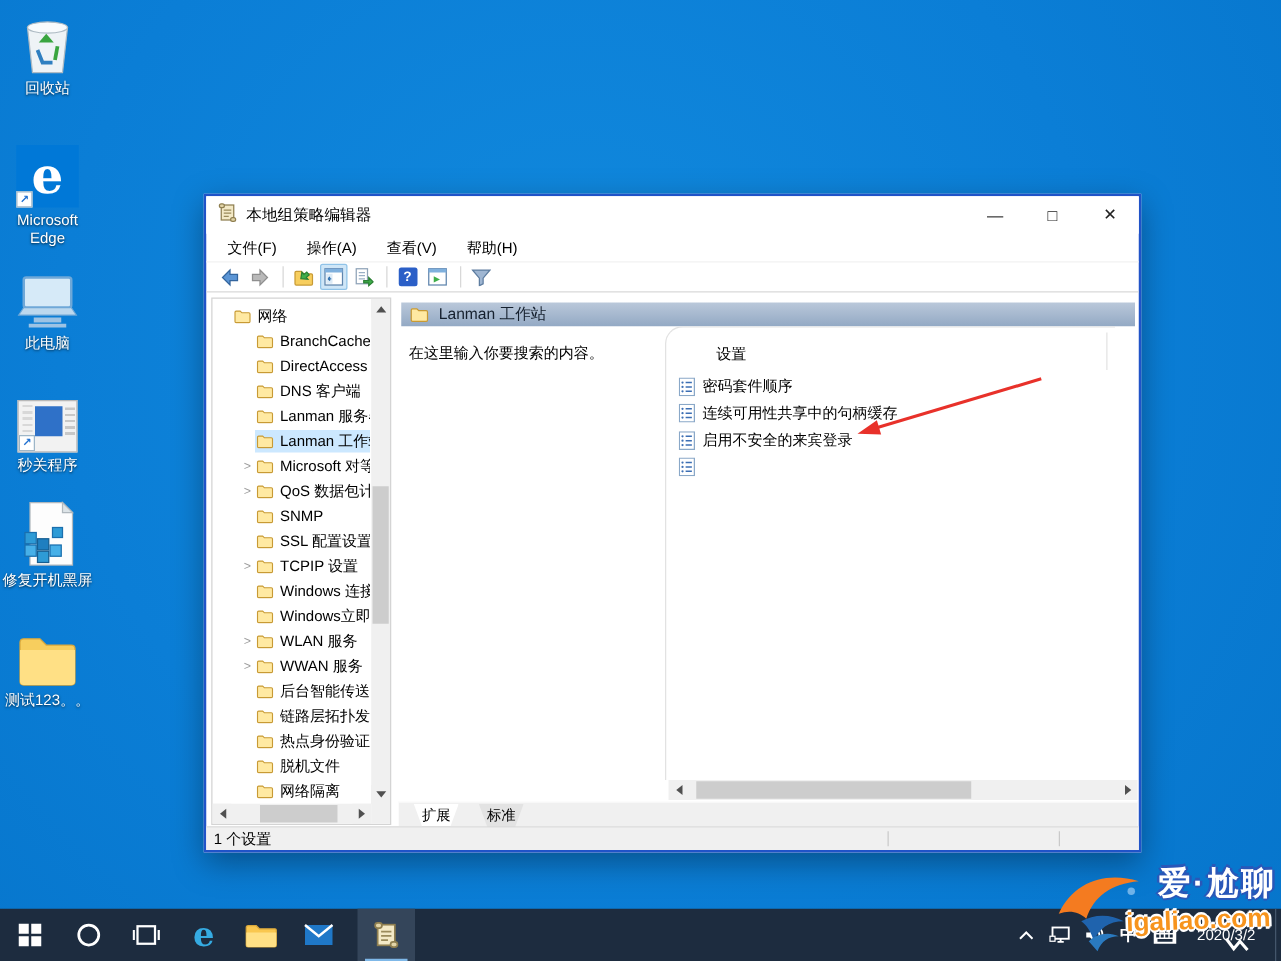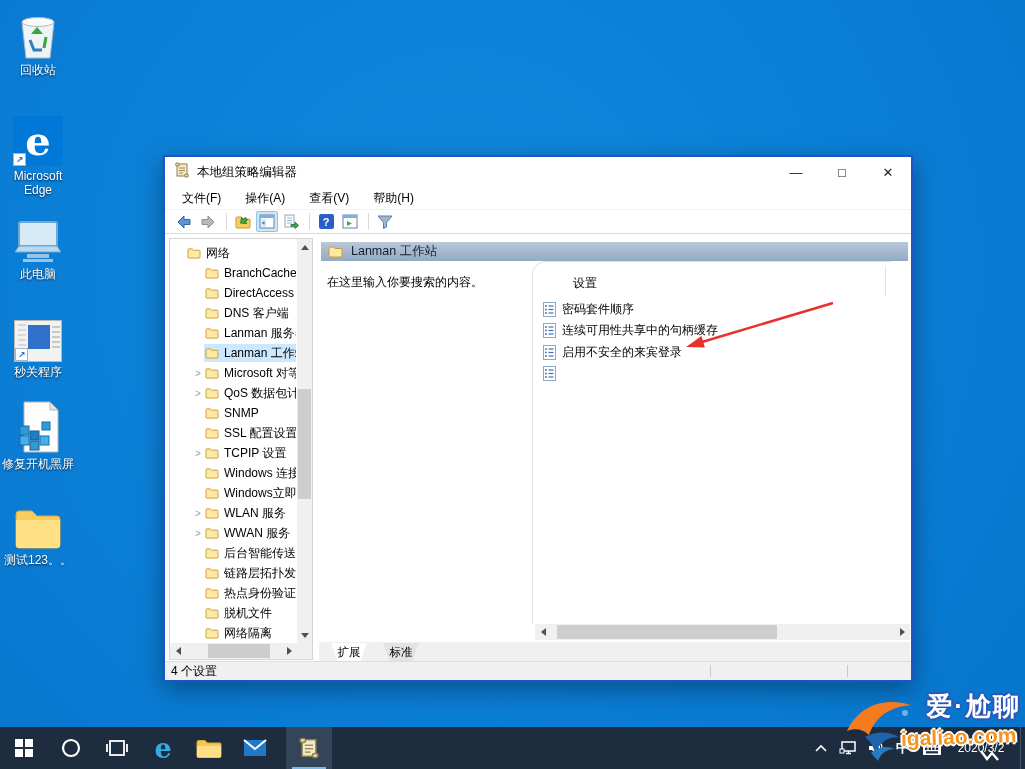--- a/index.html
+++ b/index.html
@@ -606,21 +606,21 @@
           </div>
       </div>
     </div>
 
     <div class="tabstrip">
       <div class="tab selected" style="left:12px;width:36px;text-align:right;">扩展</div>
       <div class="tab plain" style="left:49px;width:36px;margin-left:15px;">标准</div>
     </div>
 
     <div class="statusbar">
-      <span>4 个设置</span>
+      <span>1 个设置</span>
       <div class="st-sep" style="left:545px;"></div>
       <div class="st-sep" style="left:682px;"></div>
     </div>
   </div>
 
   <svg class="arrow-svg" width="165" height="62" viewBox="0 0 165 62">
     <line x1="153" y1="8" x2="22" y2="47" stroke="#e8312a" stroke-width="2.5"></line>
     <polygon points="6,52 21.5,41.1 24.9,52.5" fill="#e8312a"></polygon>
   </svg>
 

